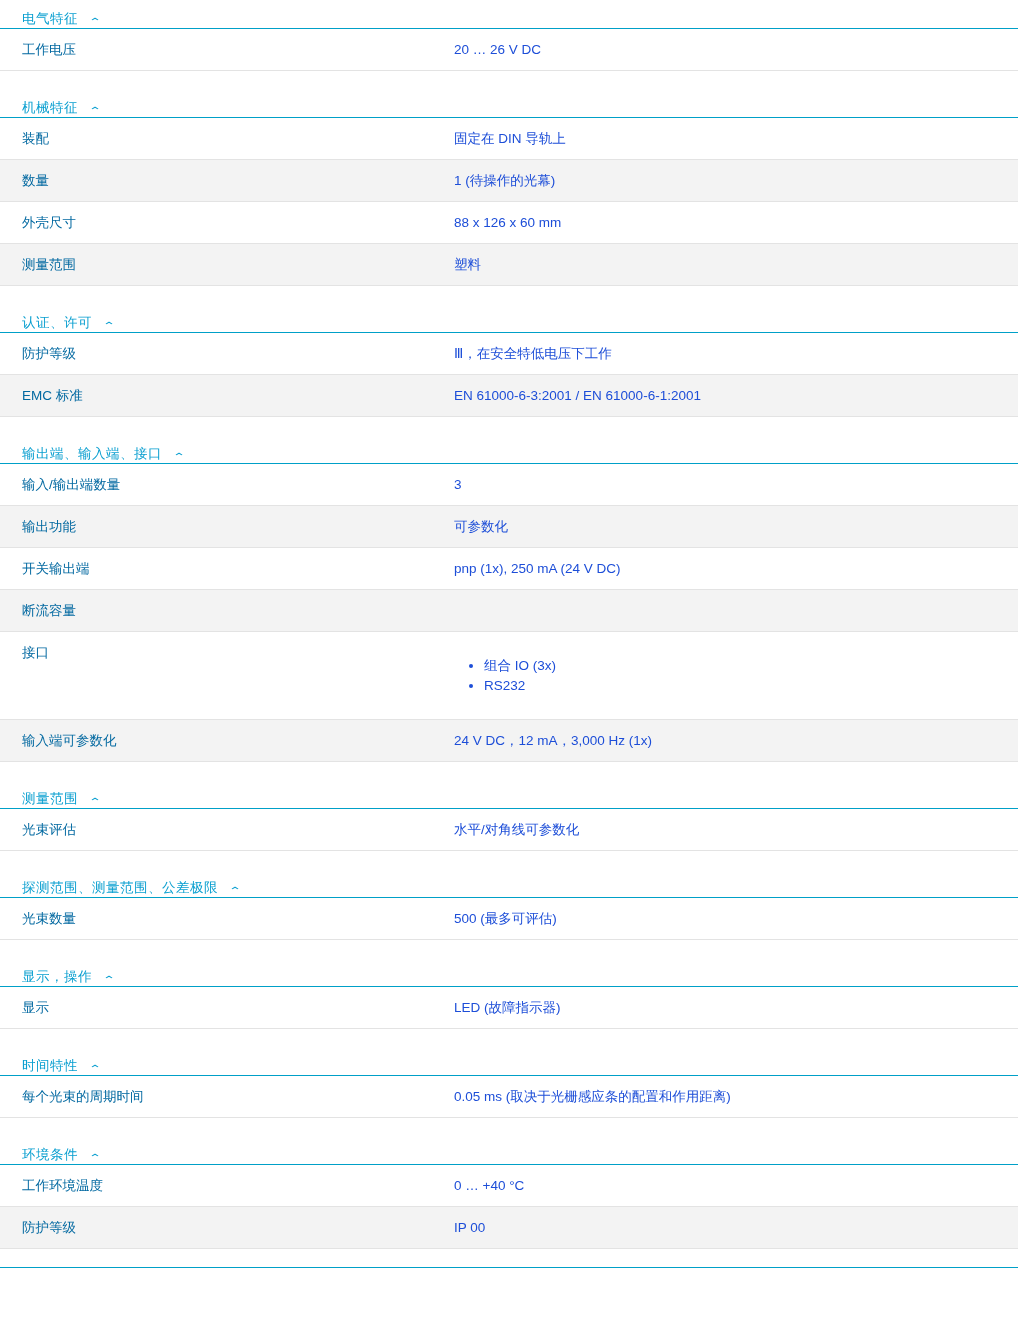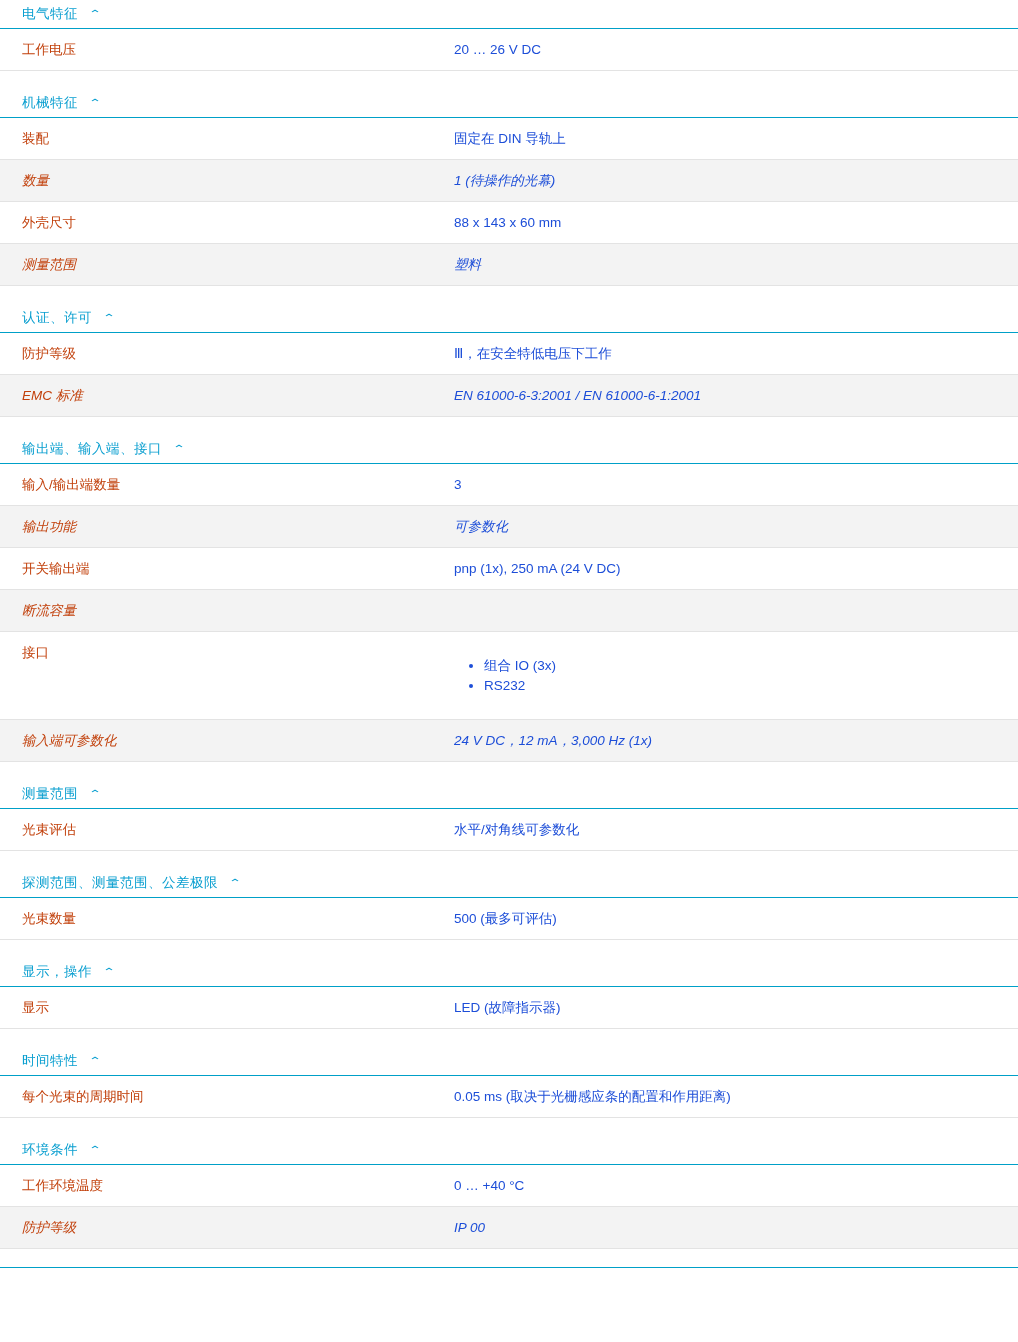--- a/index.html
+++ b/index.html
@@ -17,21 +17,21 @@
   }
   .spec-table {
     width: 1018px;
     padding: 0;
   }
   .section {
     width: 100%;
   }
   .section-header {
     display: flex;
-    align-items: center;
+    align-items: flex-end;
     height: 29px;
     padding: 0 0 0 22px;
     border-bottom: 1px solid #00a0c8;
     background: #ffffff;
   }
   .section-title {
     color: #0a9fd0;
     font-size: 13.5px;
     letter-spacing: 0.5px;
     white-space: nowrap;
@@ -45,25 +45,25 @@
     display: inline-block;
   }
   .rows { width: 100%; }
   .row {
     display: flex;
     align-items: flex-start;
     border-bottom: 1px solid #e3e3e3;
     min-height: 41px;
     background: #ffffff;
   }
-  .row.alt { background: #f3f3f3; font-style: italic; }
+  .row.alt { background: #f3f3f3; }
   .row .label {
     width: 432px;
     padding: 12px 10px 11px 22px;
-    color: #c2410c;
+    color: #0369a1;
     font-size: 13.5px;
     line-height: 18px;
   }
   .row .value {
     flex: 1;
     padding: 12px 24px 11px 22px;
     color: #1d4ed8;
     font-size: 13.5px;
     line-height: 18px;
   }
@@ -111,21 +111,21 @@
         <div class="row">
           <div class="label">装配</div>
           <div class="value">固定在 DIN 导轨上</div>
         </div>
         <div class="row alt">
           <div class="label">数量</div>
           <div class="value">1 (待操作的光幕)</div>
         </div>
         <div class="row">
           <div class="label">外壳尺寸</div>
-          <div class="value">88 x 143 x 60 mm</div>
+          <div class="value">88 x 126 x 60 mm</div>
         </div>
         <div class="row alt">
           <div class="label">测量范围</div>
           <div class="value">塑料</div>
         </div>
       </div>
     </div>
     <div class="section-gap"></div>
     <div class="section">
       <div class="section-header">

